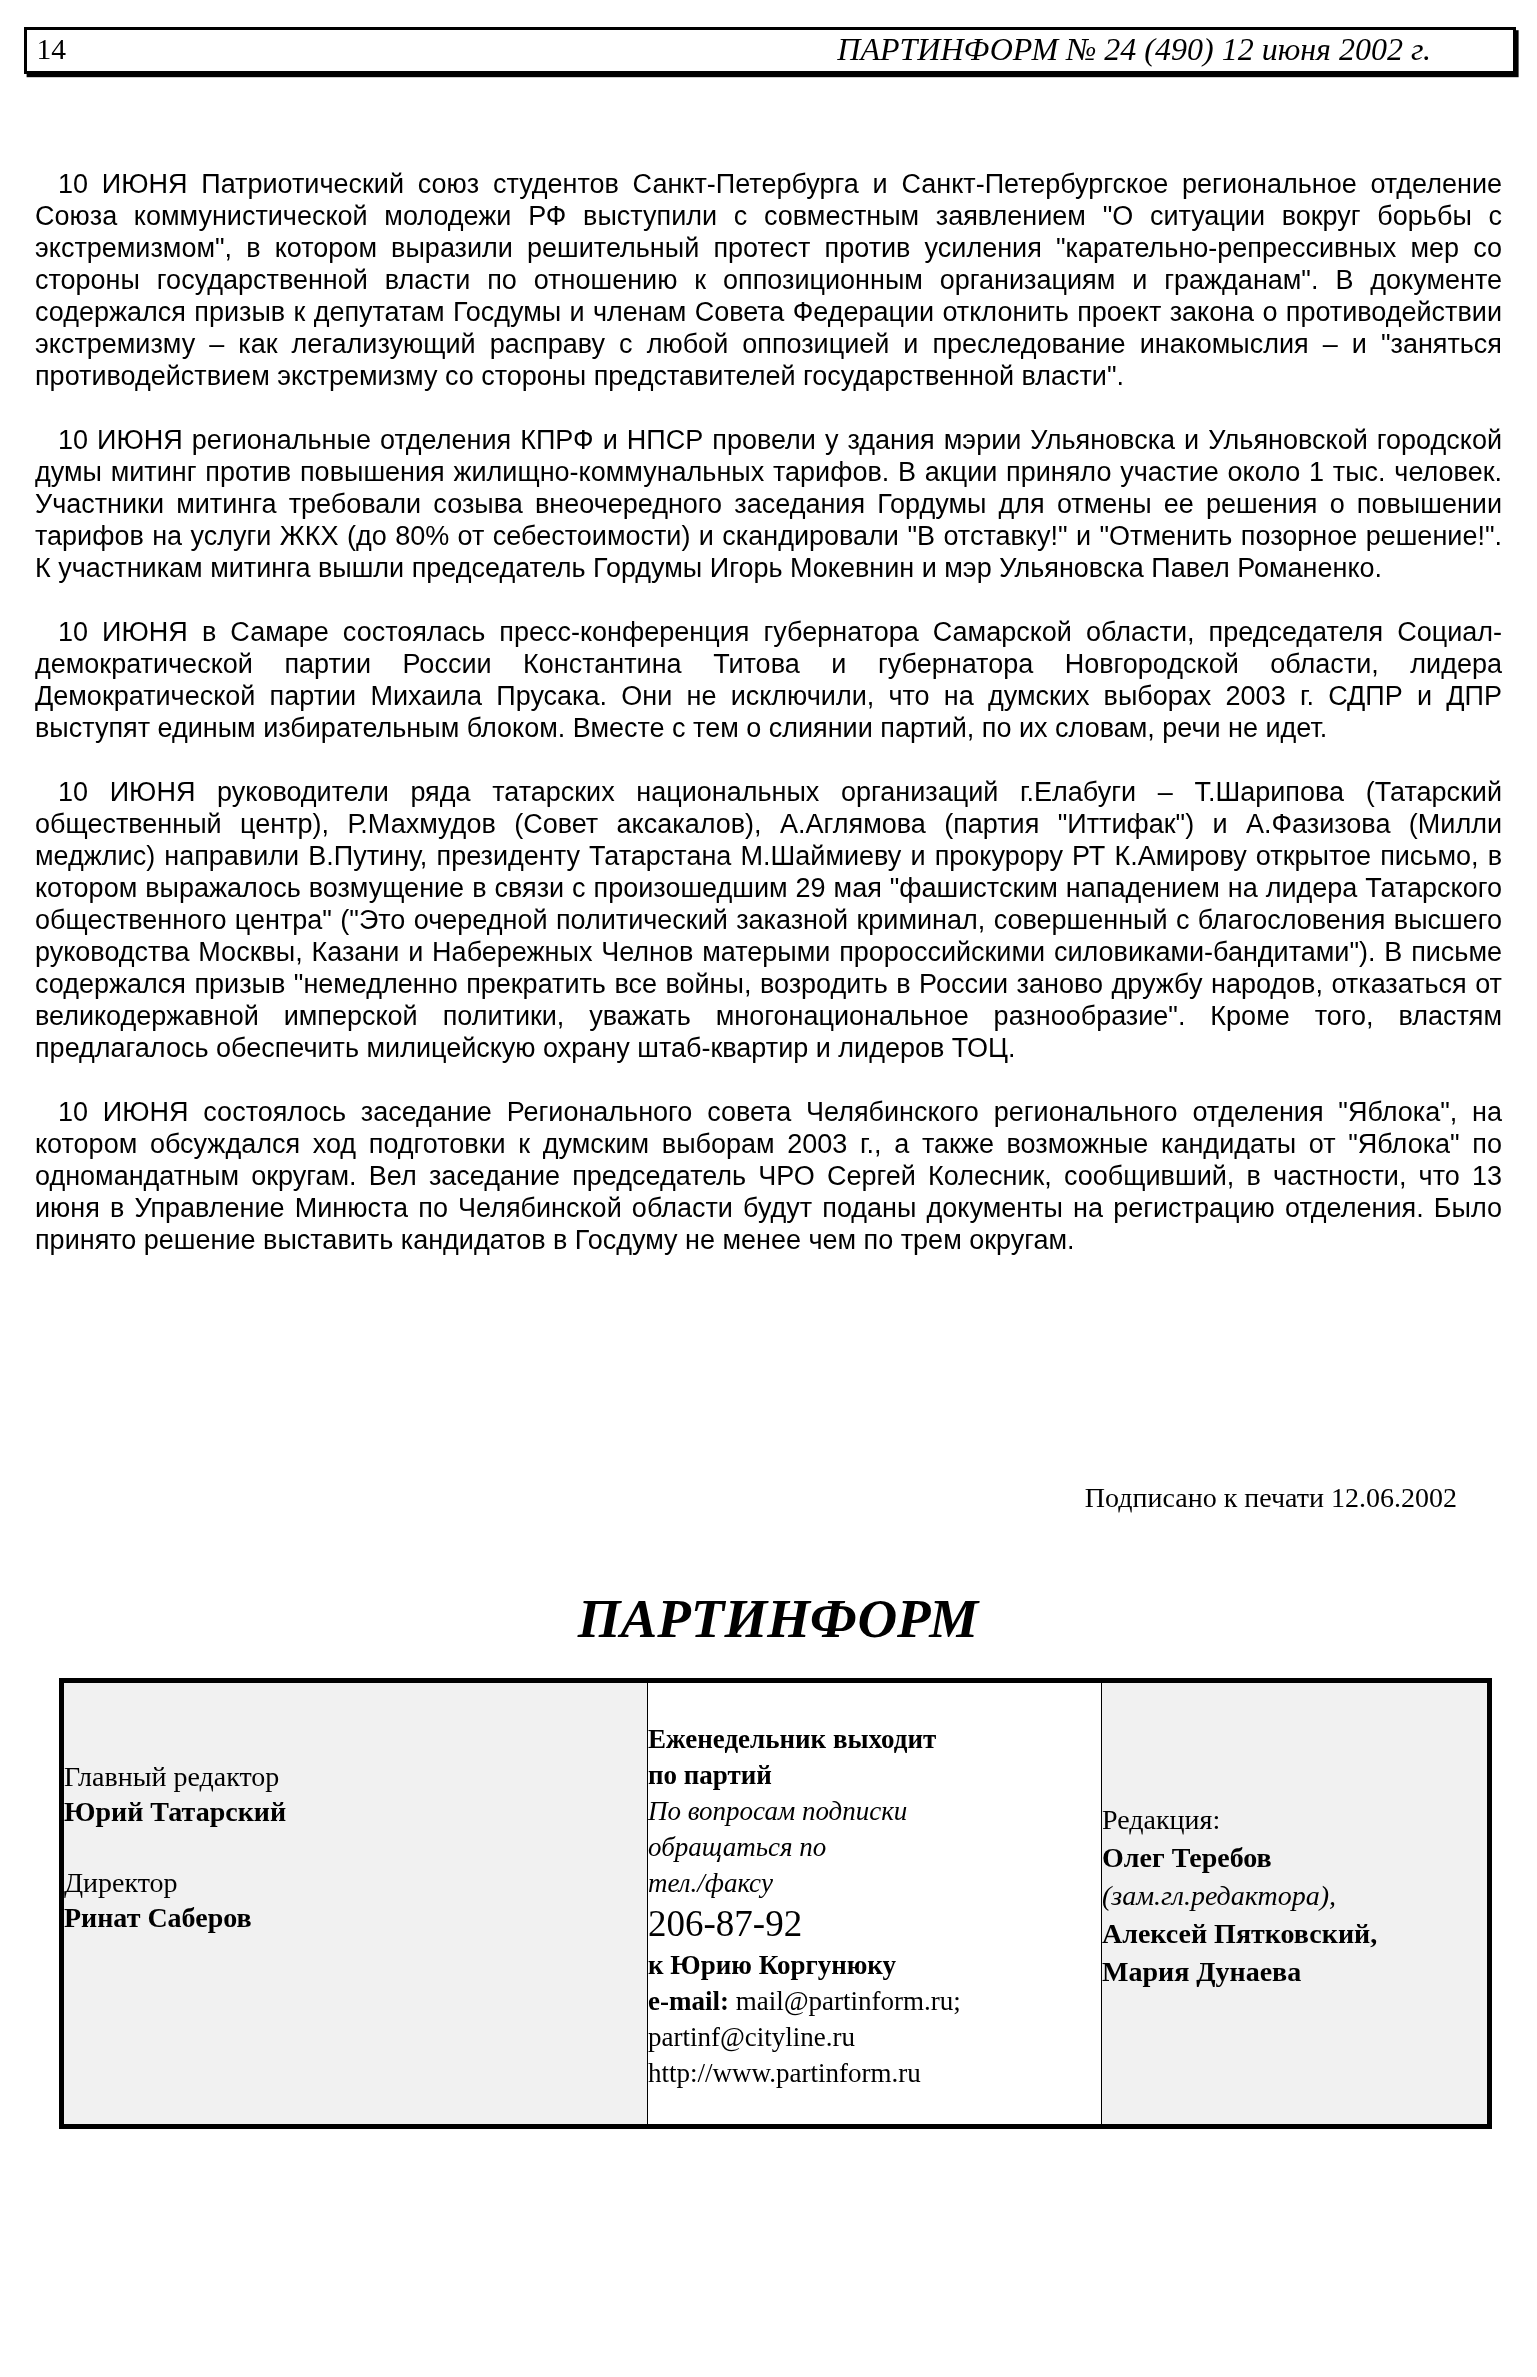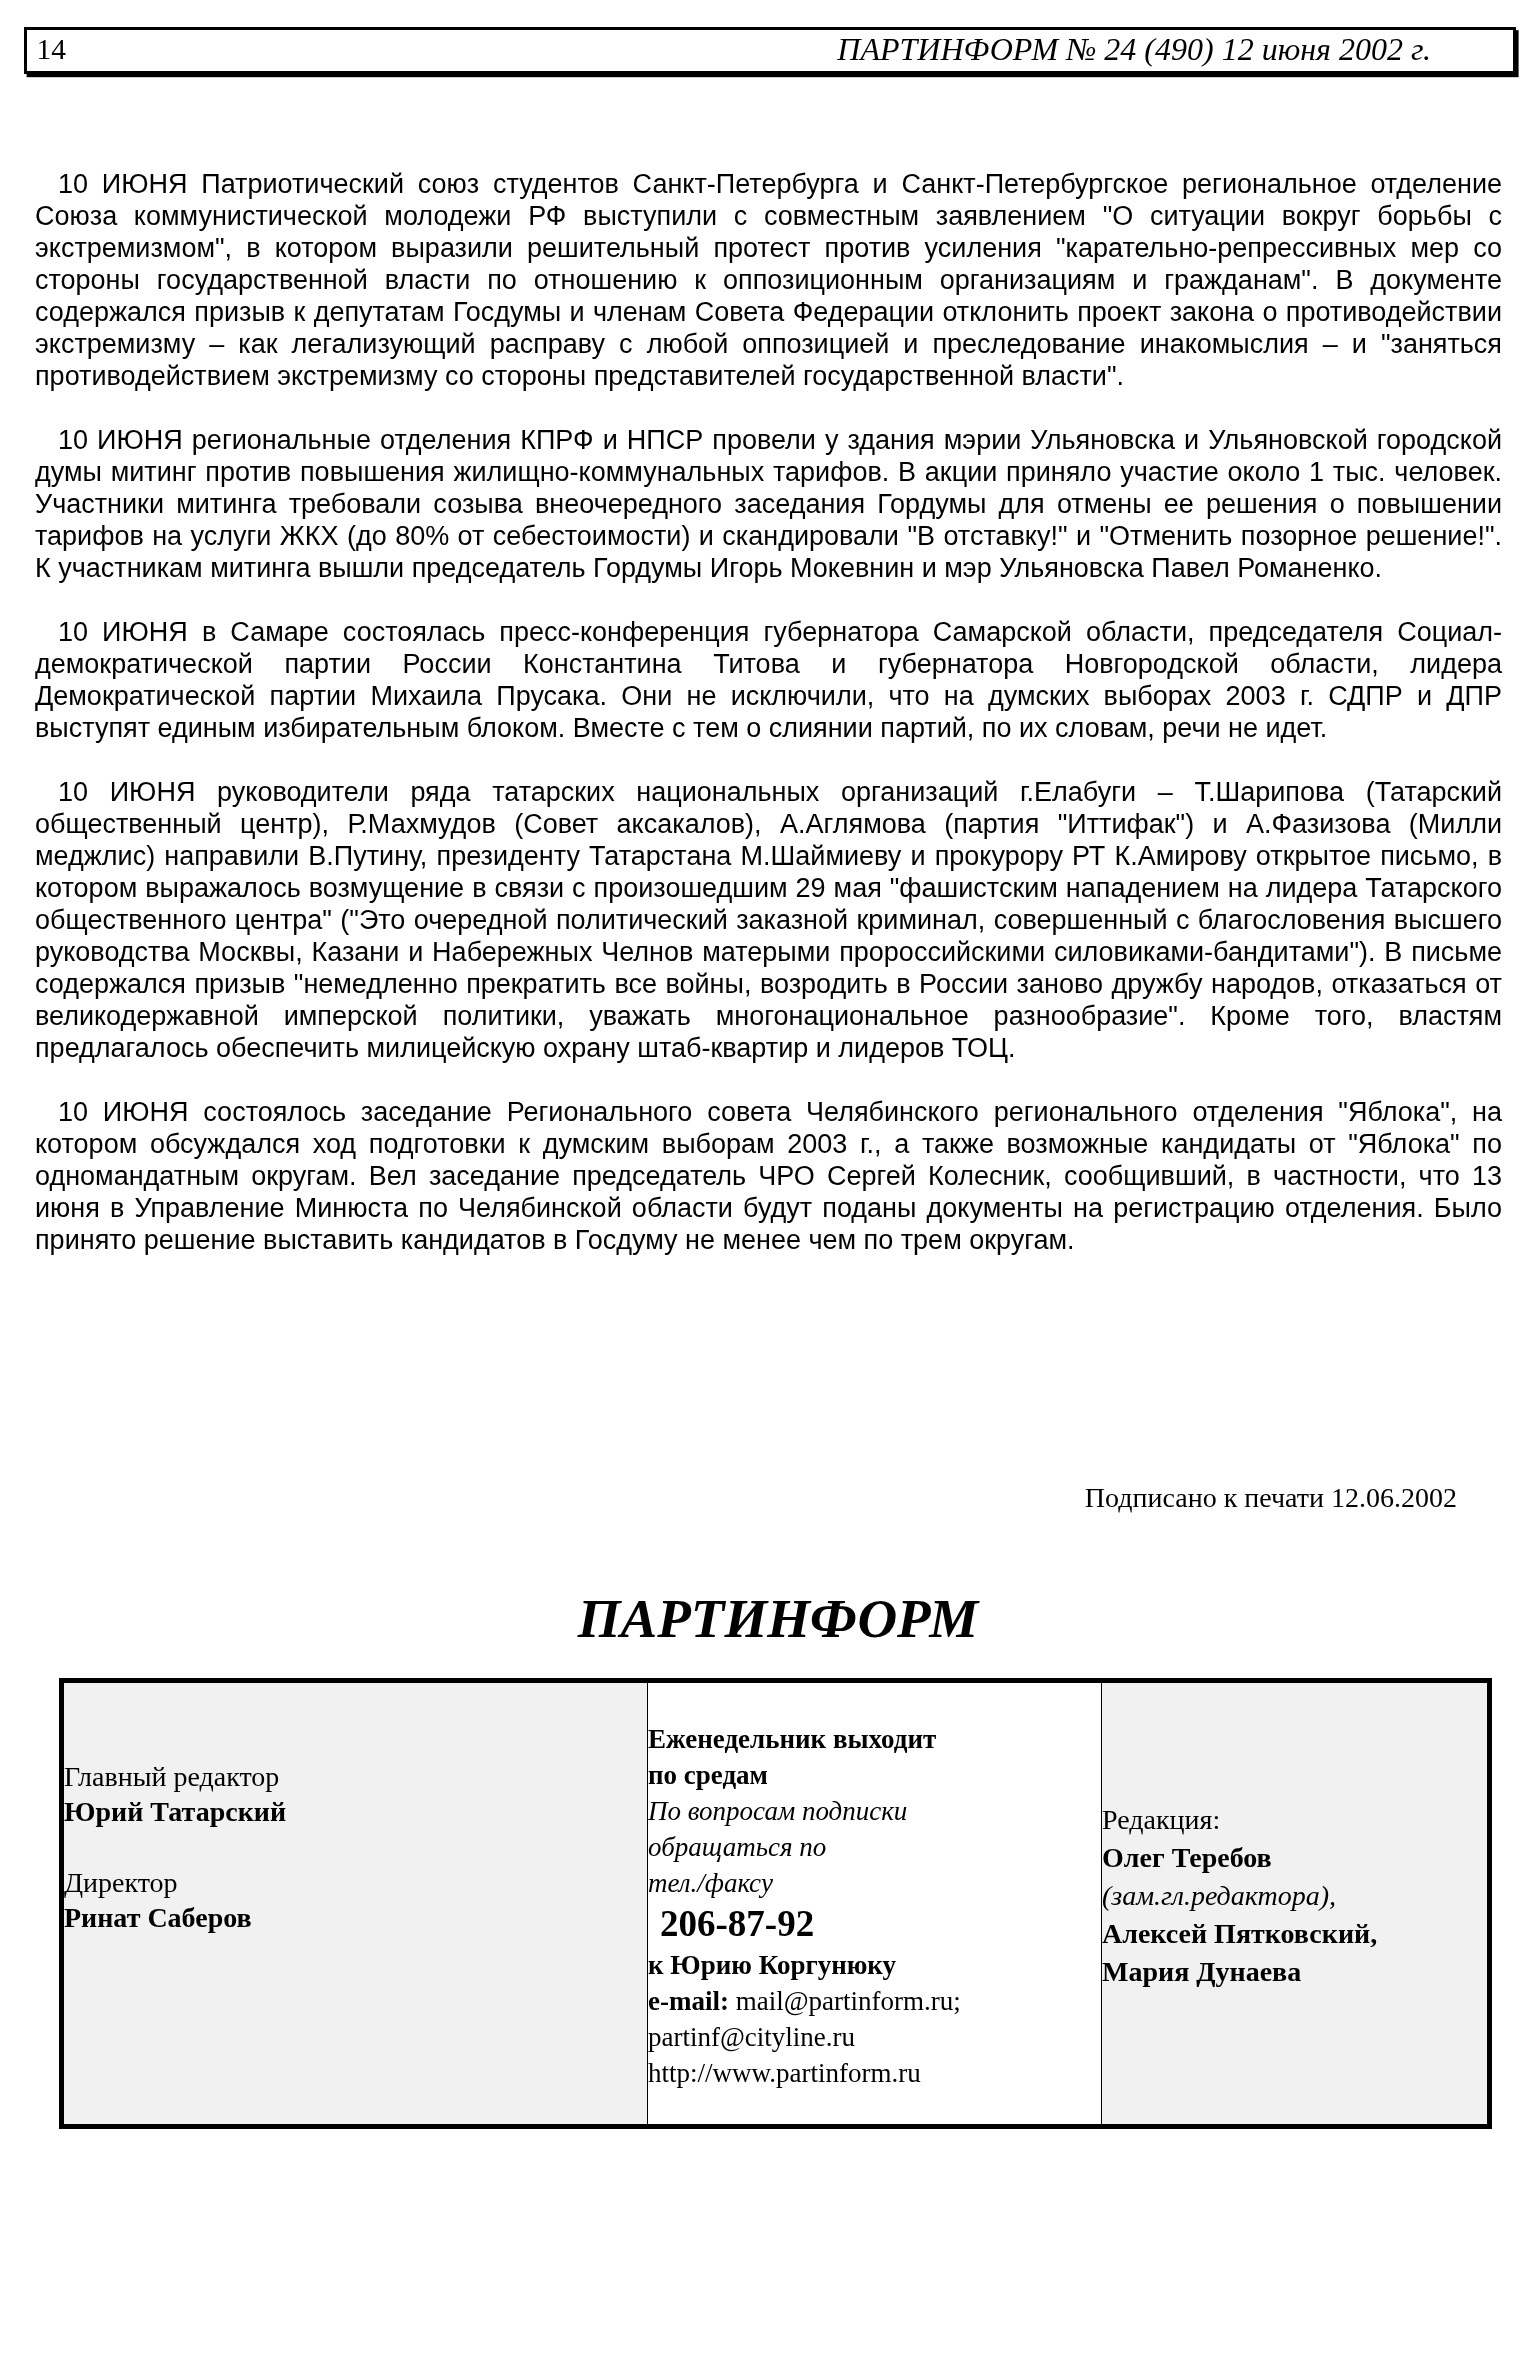--- a/index.html
+++ b/index.html
@@ -56,21 +56,21 @@
   .col-mid {
     width: 454px; background: #fff; border-right: 1.9px solid #000;
     padding-top: 38px; font-size: 27px; line-height: 36px;
   }
   .col-right {
     flex: 1; background: #f1f1f1;
     padding-top: 118px; font-size: 28px; line-height: 38px;
   }
   .b { font-weight: bold; }
   .i { font-style: italic; }
-  .phone { font-weight: bold; font-size: 37px; line-height: 46px; padding-left: 12px; }
+  .phone { font-weight: normal; font-size: 37px; line-height: 46px; }
   .spacer { height: 36px; }
   .line { display: block; }
 </style>
 </head>
 <body>
 
 <div class="header-box">
   <span class="page-num">14</span>
   <span class="issue-title">ПАРТИНФОРМ № 24 (490) 12 июня 2002 г.</span>
 </div>
@@ -90,21 +90,21 @@
 <div class="imprint">
   <div class="imprint-col col-left">
     <span class="line">Главный редактор</span>
     <span class="line b">Юрий Татарский</span>
     <div class="spacer"></div>
     <span class="line">Директор</span>
     <span class="line b">Ринат Саберов</span>
   </div>
   <div class="imprint-col col-mid">
     <span class="line b">Еженедельник выходит</span>
-    <span class="line b">по средам</span>
+    <span class="line b">по партий</span>
     <span class="line i">По вопросам подписки</span>
     <span class="line i">обращаться по</span>
     <span class="line i">тел./факсу</span>
     <span class="line phone">206-87-92</span>
     <span class="line b">к Юрию Коргунюку</span>
     <span class="line"><span class="b">e-mail:</span> <span>mail@partinform.ru;</span></span>
     <span class="line">partinf@cityline.ru</span>
     <span class="line">http://www.partinform.ru</span>
   </div>
   <div class="imprint-col col-right">

